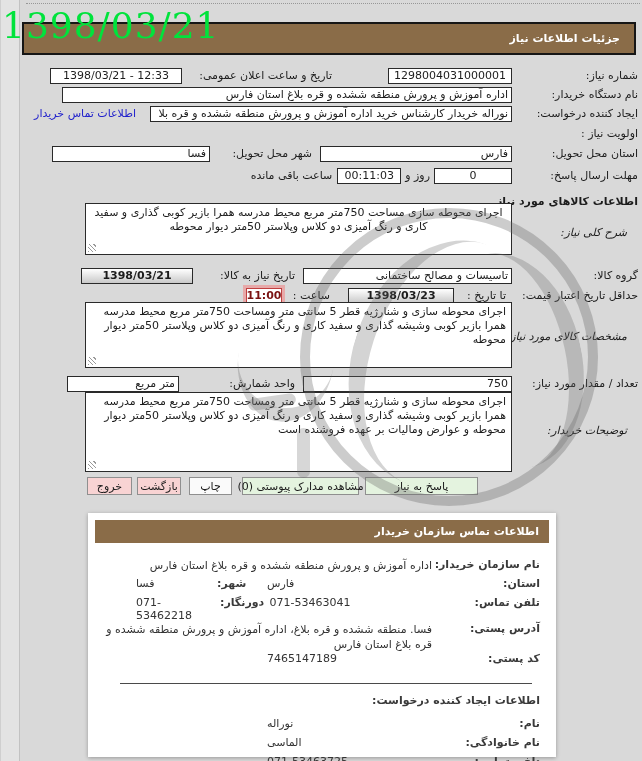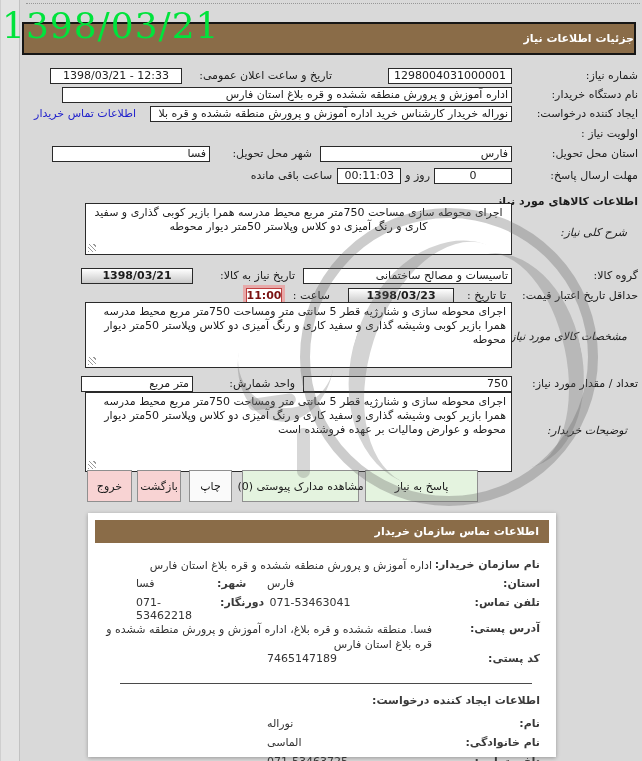--- a/index.html
+++ b/index.html
@@ -11,21 +11,21 @@
     overflow: hidden;
   }
   .page { position: relative; width: 642px; height: 761px; direction: rtl; }
 
   .left-strip { position: absolute; left: 0; top: 0; width: 20px; height: 100%;
     background: #e3e3e3; border-left: 1px solid #cfcfcf; border-right: 1px solid #c2c2c2; }
   .dotted-top { position: absolute; top: 3px; left: 26px; right: 2px; border-top: 1px dotted #979797; }
 
   .main-header { position: absolute; top: 22px; left: 22px; width: 614px; height: 33px;
     background: #8a6c48; border: 2px solid #161616; color: #ffffff; font-weight: bold;
-    display: flex; align-items: center; padding: 0 0; }
+    display: flex; align-items: center; padding: 0 14px; }
 
   .overlay-date { position: absolute; top: 8px; left: 2px; z-index: 30;
     font-family: "DejaVu Serif", serif; font-size: 36px; color: #00e33c;
     direction: ltr; letter-spacing: 1px; line-height: 1; }
 
   .row { position: absolute; right: 4px; left: 22px; height: 17px;
     display: flex; align-items: center; direction: rtl; }
   .lbl { text-align: right; white-space: nowrap; }
   .w-main { width: 126px; }
   .inp { background: #ffffff; border: 1px solid #2a2a2a; height: 16px;
@@ -43,21 +43,21 @@
     border: 1px solid #2a2a2a; padding: 2px 5px; line-height: 14px; overflow: hidden; }
   .ta .grip { position: absolute; left: 2px; bottom: 2px; width: 8px; height: 8px;
     background: repeating-linear-gradient(45deg, #9a9a9a 0 1px, transparent 1px 3px); }
   .ta-desc { top: 203px; height: 52px; text-align: center; }
   .ta-specs { top: 302px; height: 66px; text-align: right; }
   .ta-notes { top: 392px; height: 80px; text-align: right; }
   .lbl-abs { position: absolute; right: 15px; text-align: left; font-style: italic; }
 
   .btn-row { position: absolute; top: 477px; right: 164px; height: 18px;
     display: flex; align-items: center; direction: rtl; }
-  .btn { height: 32px; display: flex; align-items: center; justify-content: center;
+  .btn { height: 18px; display: flex; align-items: center; justify-content: center;
     border: 1px solid #8f8f8f; font-size: 11px; cursor: pointer; white-space: nowrap; }
   .btn-green { background: #e4f3df; }
   .btn-plain { background: #fafafa; }
   .btn-pink  { background: #f8d3d3; }
 
   .card { position: absolute; left: 88px; top: 513px; width: 468px; height: 244px;
     background: #ffffff; box-shadow: 0 1px 4px rgba(0,0,0,0.3); z-index: 10; }
   .card-header { margin: 7px; height: 23px; background: #8a6c48; color: #fff; font-weight: bold;
     display: flex; align-items: center; padding: 0 10px; }
   .card-body { padding: 8px 16px 0 12px; }
@@ -186,21 +186,21 @@
     <span>اجرای محوطه سازی و شنارژیه قطر 5 سانتی متر ومساحت 750متر مربع محیط مدرسه همرا بازیر کوبی وشیشه گذاری و سفید کاری و رنگ آمیزی دو کلاس  وپلاستر 50متر دیوار محوطه</span>
     <span class="grip"></span>
   </div>
 
   <div class="row" style="top:375px">
     <span class="lbl w-main">تعداد / مقدار مورد نیاز:</span>
     <span class="inp" style="width:209px">
         <span>750</span>
       </span>
     <span class="lbl" style="width:100px;margin-right:8px">واحد شمارش:</span>
-    <span class="inp" style="width:112px;margin-right:2px">
+    <span class="inp" style="width:112px;margin-right:16px">
         <span>متر مربع</span>
       </span>
   </div>
 
   <span class="lbl-abs" style="top:424px">توضیحات خریدار:</span>
   <div class="ta ta-notes">
     <span>اجرای محوطه سازی و شنارژیه قطر 5 سانتی متر ومساحت 750متر مربع محیط مدرسه همرا بازیر کوبی وشیشه گذاری و سفید کاری و رنگ آمیزی دو کلاس  وپلاستر 50متر دیوار محوطه و عوارض ومالیات بر عهده فروشنده است</span>
     <span class="grip"></span>
   </div>
 

